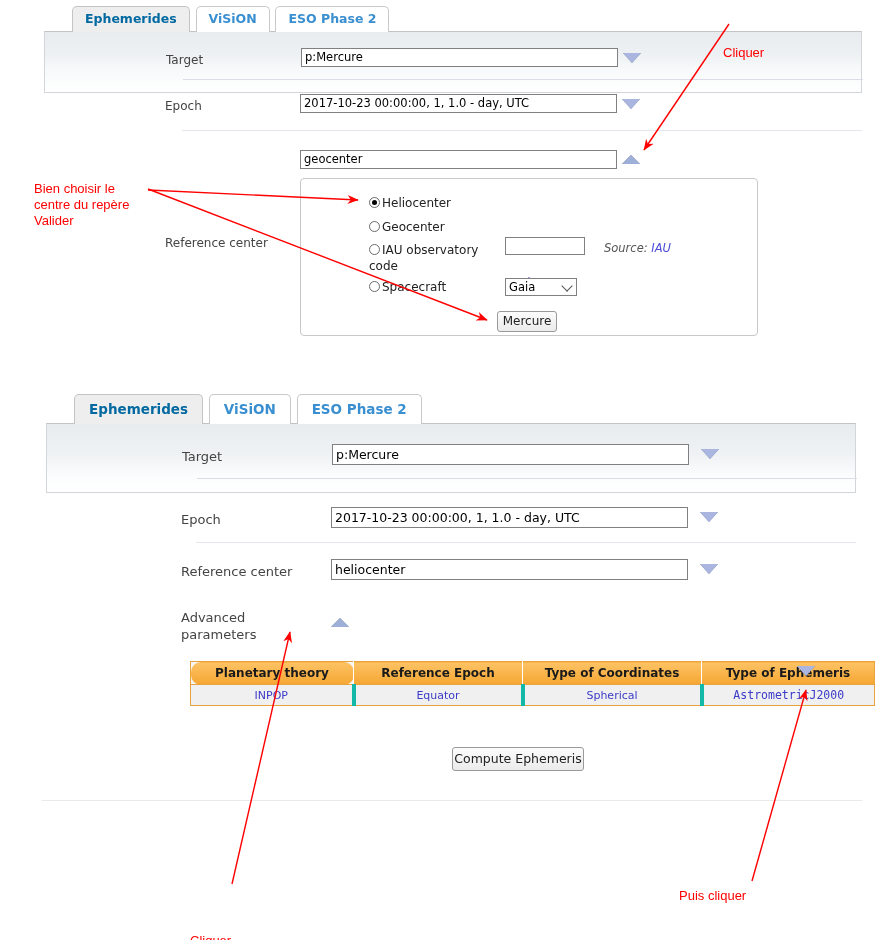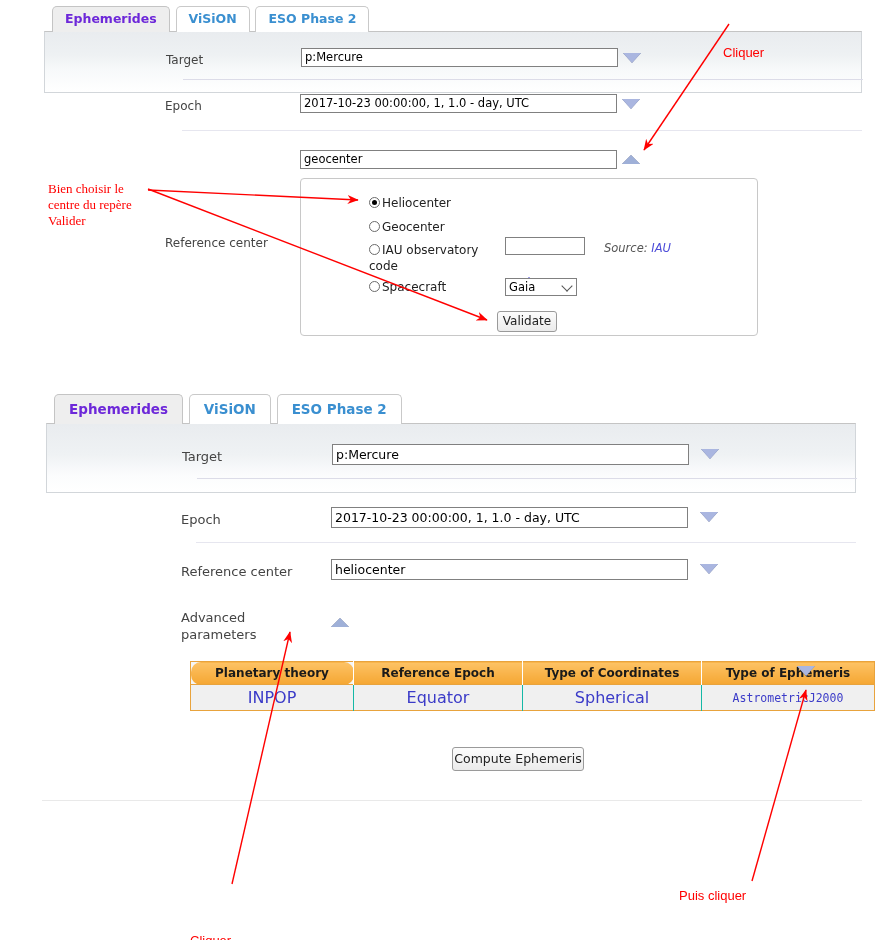--- a/index.html
+++ b/index.html
@@ -39,22 +39,23 @@
     border: 1px solid #c9c9c9;
     border-bottom: none;
     border-radius: 5px 5px 0 0;
     background: #ffffff;
     color: #3a8fd0;
     vertical-align: bottom;
     margin-right: 2px;
   }
   .tab.active {
     background: #eeeeee;
-    color: #6d28d9;
+    color: #0369a1;
     border-color: #c4c4c4;
+    margin-left: 20px;
   }
 
   .formbox {
     position: relative;
     border: 1px solid #d2d6da;
     border-top: 1px solid #c4c4c4;
     background: linear-gradient(to bottom, #e9ecef 0%, #eef1f3 38%, #f7f9fa 62%, #ffffff 100%);
     box-sizing: border-box;
   }
   .formbox.flat {
@@ -220,24 +221,24 @@
     font-weight: bold;
     padding: 4px 10px;
     border-right: 1px solid #ffffff;
     text-align: center;
     white-space: nowrap;
   }
   .advtable th:last-child { border-right: none; }
   .advtable td {
     background: #f0f0f0;
     color: #3b3bc8;
-    font-size: 16px;
+    font-size: 11px;
     padding: 3px 10px;
     text-align: center;
-    border-right: 1px solid #14b8a6;
+    border-right: 4px solid #14b8a6;
     border-top: 1px solid #e8a33d;
     white-space: nowrap;
   }
   .advtable td:last-child { border-right: none; }
   .advtable td.mono {
     font-family: "DejaVu Sans Mono", "Liberation Mono", monospace;
     font-size: 11.5px;
   }
 
   
@@ -320,21 +321,21 @@
 <div class="srctext" style="left:604px; top:241px;">
   <span>Source: </span><span class="lnk">IAU</span>
 </div>
 <div class="codeslink" style="left:509px; top:276px;">codes</div>
 
 <div class="selbox" style="left:505px; top:278px;">
   <span>Gaia</span>
   <span class="chev"></span>
 </div>
 
-<div class="btn" style="left:497px; top:311px; width:60px;">Validate</div>
+<div class="btn" style="left:497px; top:311px; width:60px;">Mercure</div>
 
 <div class="panel" style="left:46px; top:394px; width:816px;">
 
   <div class="tabbar" style="height:30px; padding-left:8px;">
     <div class="tab active" style="height:30px; line-height:28px; font-size:13.5px; padding:0 14px;">Ephemerides</div>
     <div class="tab" style="height:30px; line-height:28px; font-size:13.5px; padding:0 14px;">ViSiON</div>
     <div class="tab" style="height:30px; line-height:28px; font-size:13.5px; padding:0 14px;">ESO Phase 2</div>
   </div>
 
   <div class="formbox flat" style="margin-left:0px; width:810px; height:70px; margin-top:-1px;">
@@ -382,21 +383,21 @@
   </table>
 
 <div class="tri tri-down" style="left:797px; top:666px;"></div>
 
 <div class="btn big" style="left:452px; top:747px; width:132px;">Compute Ephemeris</div>
 
 <div class="hr-bottom" style="left:42px; top:800px; width:820px;"></div>
 
 <div class="anno" style="left:723px; top:5px;">Cliquer</div>
 
-<div class="anno" style="left:48px; top:141px;font-family:Liberation Serif, serif;">Bien choisir le
+<div class="anno" style="left:34px; top:141px;">Bien choisir le
 centre du repère
 Valider</div>
 
 <div class="anno" style="left:190px; top:893px;">Cliquer</div>
 
 <div class="anno" style="left:679px; top:848px;">Puis cliquer</div>
 
 <svg class="overlay" viewBox="0 0 892 940">
   <defs>
     <marker id="ah" markerWidth="9" markerHeight="9" refX="7.5" refY="3.2" orient="auto" markerUnits="strokeWidth">

